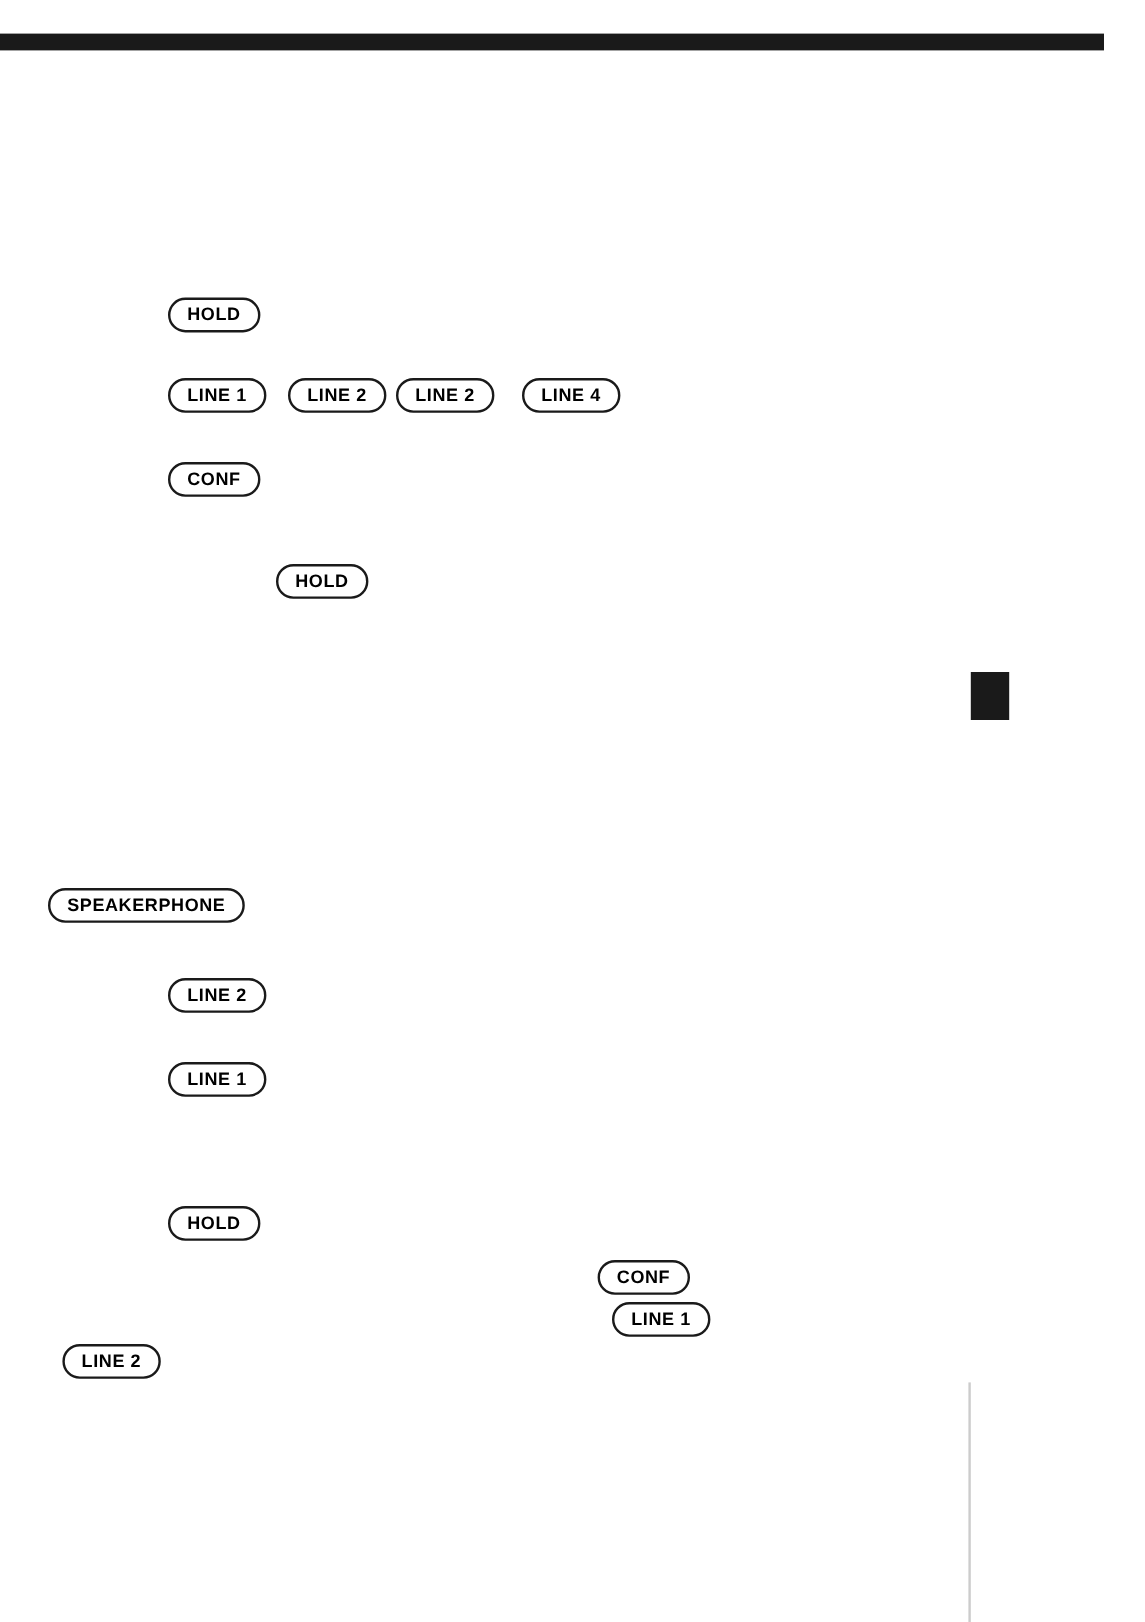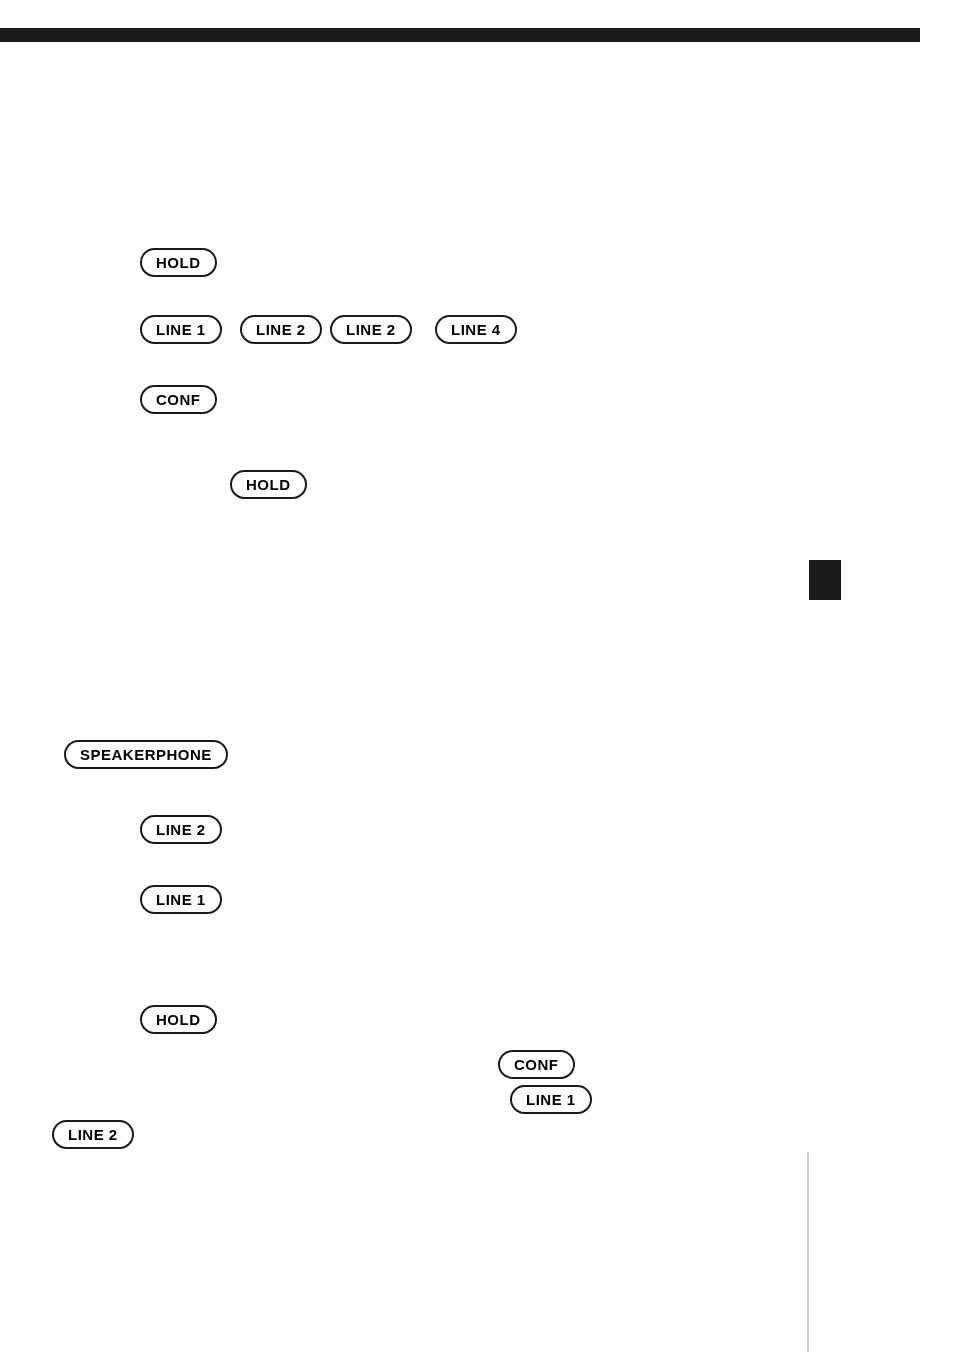--- a/index.html
+++ b/index.html
@@ -108,21 +108,21 @@
 
     .btn-hold-2 {
       position: absolute;
       top: 470px;
       left: 230px;
     }
 
     .btn-speakerphone {
       position: absolute;
       top: 740px;
-      left: 64px;
+      left: 40px;
     }
 
     .btn-line2-mid {
       position: absolute;
       top: 815px;
       left: 140px;
     }
 
     .btn-line1-mid {
       position: absolute;

